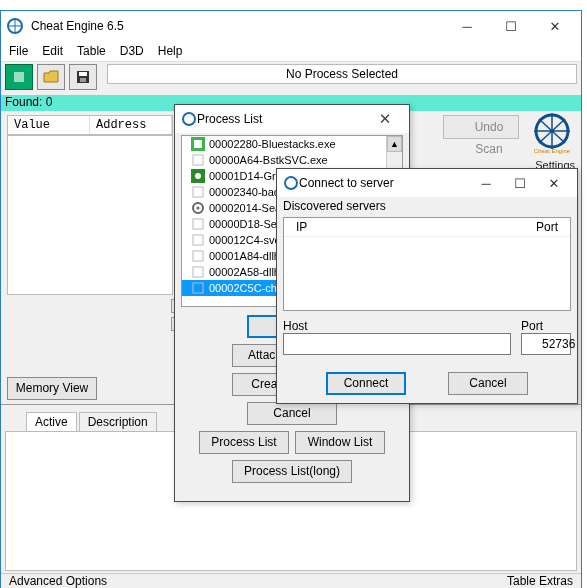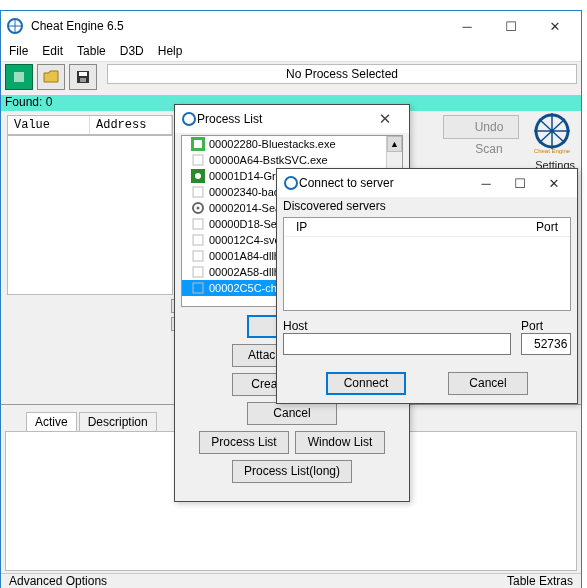--- a/index.html
+++ b/index.html
@@ -56,21 +56,21 @@
   
   .connect-dlg { left:276px; top:168px; width:302px; height:236px; background:#f0f0f0;}
   .connect-dlg .dlg-title{background:#fff;}
   .label{font-size:12px; color:#000; padding:2px 6px;}
   .server-list{position:absolute; left:6px; top:48px; right:6px; height:94px; background:#fff; border:1px solid #999;}
   .server-head{display:flex; padding:2px 12px; font-size:12px; border-bottom:1px solid #eee;}
   .server-head .ip{flex:1;}
   .host-row{position:absolute; left:6px; right:6px; top:150px;}
   .host-label{font-size:12px;}
   .host-input{width:228px;height:22px;border:1px solid #777;background:#fff;}
-  .port-input{width:50px;height:22px;border:1px solid #777;background:#fff;text-align:left;padding:0 12px;line-height:20px;font-size:12px;}
+  .port-input{width:50px;height:22px;border:1px solid #777;background:#fff;text-align:left;padding:0 20px;line-height:20px;font-size:12px;}
   .connect-btns{position:absolute; bottom:8px; left:0; right:0; display:flex; justify-content:center; gap:42px;}
   .connect-btns .btn{width:80px;}
 
   svg{display:block;}
 </style>
 </head>
 <body>
 
 <div class="main-window">
   <div class="title-bar">
@@ -129,20 +129,21 @@
           <circle cx="27" cy="20" r="16" fill="none" stroke="#0f4e8c" stroke-width="3"></circle>
           <path d="M27 2 L27 38 M9 20 L45 20 M14 8 L40 32 M40 8 L14 32" stroke="#0f4e8c" stroke-width="1.5"></path>
           <text x="27" y="42" text-anchor="middle" font-size="6" fill="#d08000">Cheat Engine</text>
         </svg>
     </div>
     <div class="settings-lbl">Settings</div>
     <div class="vline">
       <div class="arrowbtn">▶</div>
       <div class="arrowbtn">✖</div>
     </div>
+    <div class="mem-view btn">Memory View</div>
   </div>
 
   <div class="tabs-row" style="position:absolute;top:400px;left:0;right:0;">
     <div class="tab">Active</div>
     <div class="tab inactive">Description</div>
   </div>
   <div class="main-body"></div>
 
   <div class="status-bar">
     <span>Advanced Options</span>

